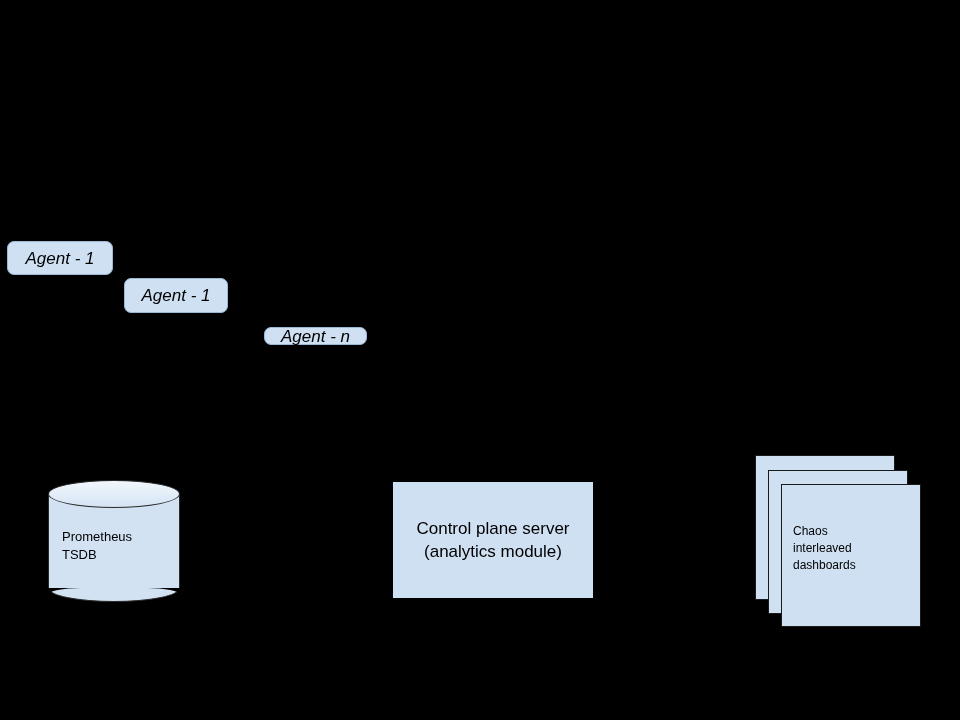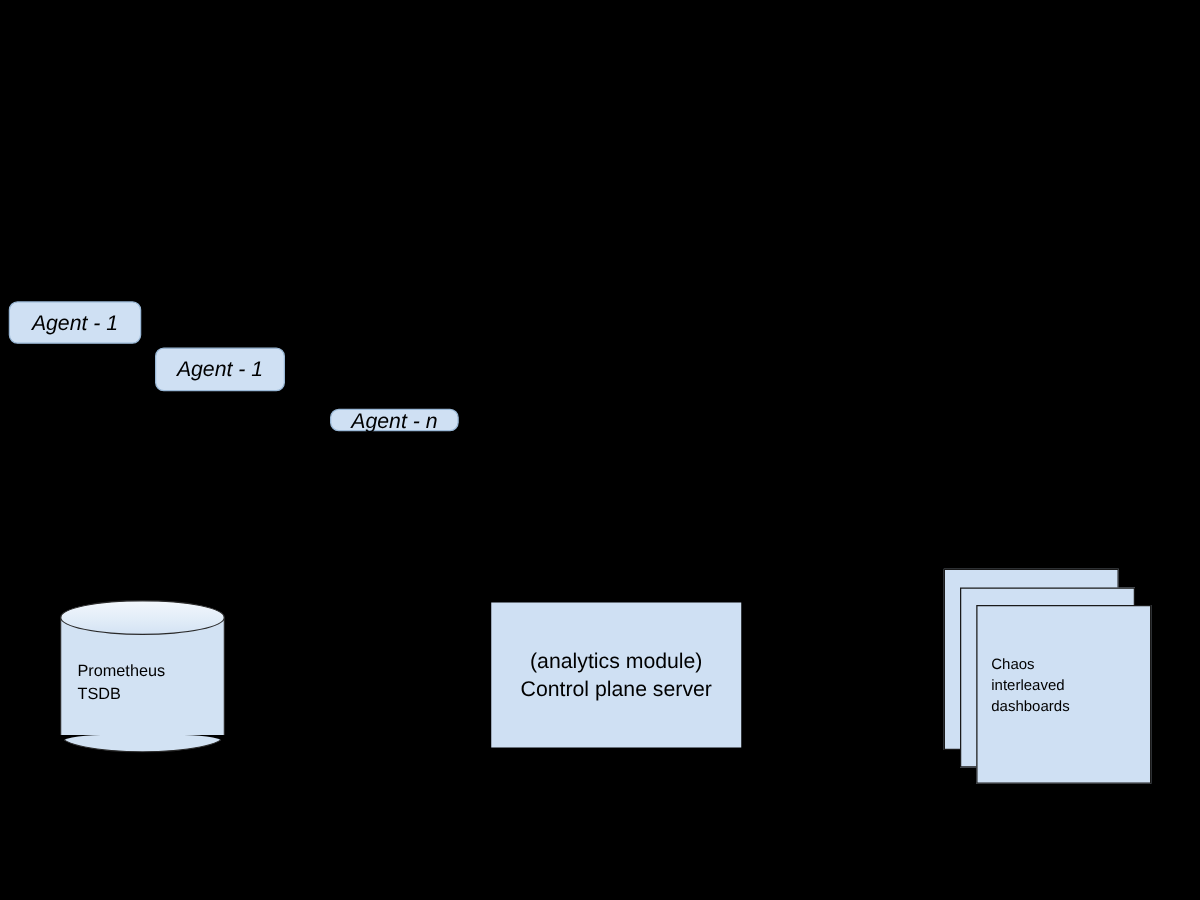--- a/index.html
+++ b/index.html
@@ -150,22 +150,22 @@
     <div class="cyl-bottom"></div>
     <div class="cyl-top"></div>
     <div class="cyl-text">
       <div>Prometheus</div>
       <div>TSDB</div>
     </div>
   </div>
 
   <div class="rect-node" style="left:393px; top:482px; width:200px; height:116px;">
     <div class="label">
+      <div>Control plane server</div>
       <div>(analytics module)</div>
-      <div>Control plane server</div>
     </div>
   </div>
 
   <div class="arrowhead" style="left:751px; top:530px;"></div>
 
   <div class="stack" style="left:755px; top:455px; width:167px; height:173px;">
     <div class="stack-sheet" style="left:0px; top:0px; width:140px; height:145px;"></div>
     <div class="stack-sheet" style="left:13px; top:15px; width:140px; height:144px;"></div>
     <div class="stack-sheet" style="left:26px; top:29px; width:140px; height:143px;"></div>
     <div class="stack-text" style="left:38px; top:68px; width:120px;">Chaos

